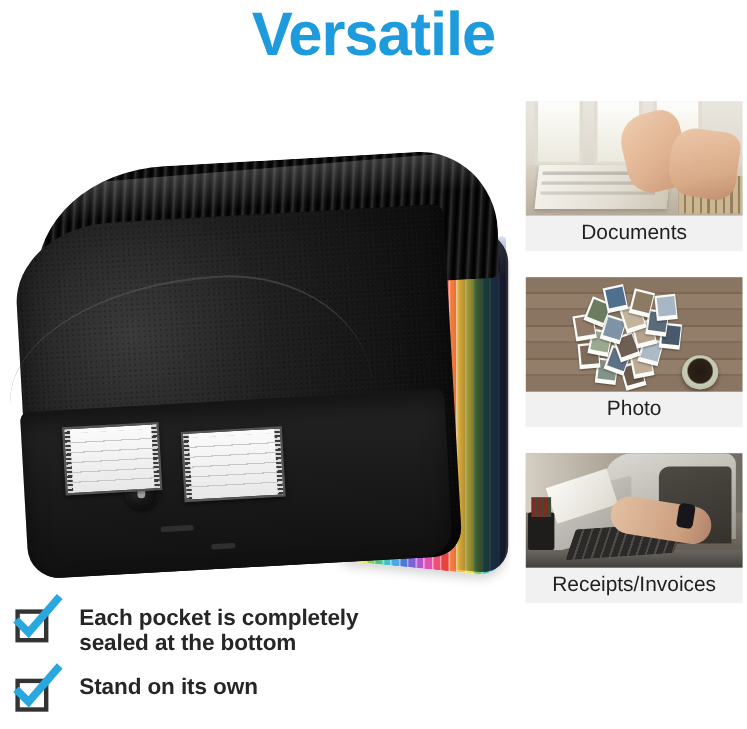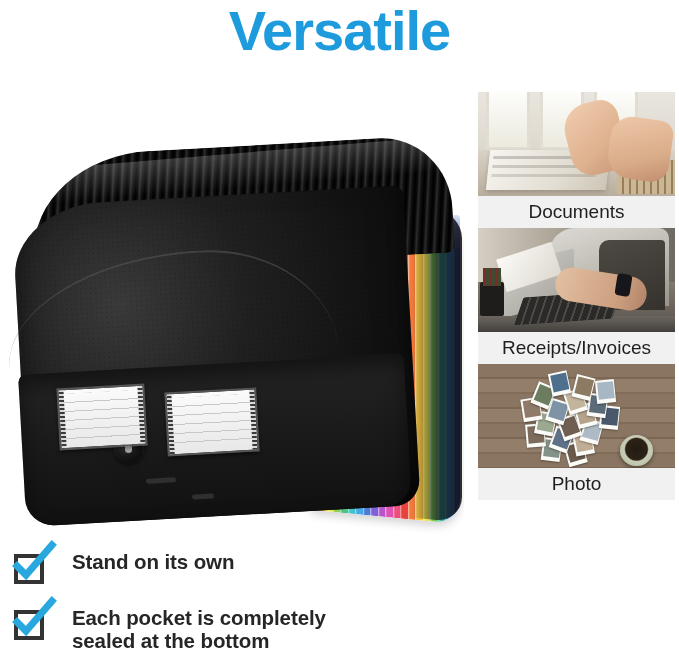--- a/index.html
+++ b/index.html
@@ -266,21 +266,21 @@
 
   
   #panels {
     position: absolute;
     left: 478px; top: 92px;
     width: 197px;
   }
   .panel {
     position: relative;
     width: 197px;
-    margin-bottom: 0;
+    margin-bottom: 24px;
     background: #f1f1f1;
   }
   .panel-photo {
     position: relative;
     width: 197px;
     height: 104px;
     overflow: hidden;
   }
   .panel-caption {
     height: 32px;
@@ -623,127 +623,127 @@
 
   <div id="checklist">
 
     <div class="check-row">
       <div class="checkbox">
         <svg viewBox="0 0 46 46">
           <path d="M6 25 L15 34 L41 4" fill="none" stroke="#29A8DF" stroke-width="7" stroke-linecap="square" stroke-linejoin="miter"></path>
         </svg>
       </div>
       <div class="check-text">
-        <div>Stand on its own</div>
+        <div>Each pocket is completely</div>
+        <div>sealed at the bottom</div>
       </div>
     </div>
 
     <div class="check-row">
       <div class="checkbox">
         <svg viewBox="0 0 46 46">
           <path d="M6 25 L15 34 L41 4" fill="none" stroke="#29A8DF" stroke-width="7" stroke-linecap="square" stroke-linejoin="miter"></path>
         </svg>
       </div>
       <div class="check-text">
-        <div>Each pocket is completely</div>
-        <div>sealed at the bottom</div>
+        <div>Stand on its own</div>
       </div>
     </div>
 
   </div>
 
   <div id="panels">
 
     <div class="panel">
       <div class="panel-photo" id="photo-documents">
         <div class="window-pane wp1"></div>
         <div class="window-pane wp2"></div>
         <div class="window-pane wp3"></div>
         <div class="desk"></div>
         <div class="folder-stack"></div>
         <div class="tabs"></div>
         <div class="hand-a"></div>
         <div class="hand-b"></div>
       </div>
       <div class="panel-caption">Documents</div>
+    </div>
+
+    <div class="panel">
+      <div class="panel-photo" id="photo-photo">
+          <div class="polaroid" style="left: 88px; top: 78px; transform: rotate(-16deg);">
+            <i style="background: rgb(106, 91, 77);"></i>
+          </div>
+          <div class="polaroid" style="left: 64px; top: 74px; transform: rotate(7deg);">
+            <i style="background: rgb(132, 146, 138);"></i>
+          </div>
+          <div class="polaroid" style="left: 96px; top: 68px; transform: rotate(-11deg);">
+            <i style="background: rgb(192, 173, 149);"></i>
+          </div>
+          <div class="polaroid" style="left: 74px; top: 64px; transform: rotate(20deg);">
+            <i style="background: rgb(95, 113, 134);"></i>
+          </div>
+          <div class="polaroid" style="left: 48px; top: 60px; transform: rotate(-5deg);">
+            <i style="background: rgb(125, 107, 92);"></i>
+          </div>
+          <div class="polaroid" style="left: 104px; top: 56px; transform: rotate(15deg);">
+            <i style="background: rgb(174, 187, 198);"></i>
+          </div>
+          <div class="polaroid" style="left: 82px; top: 52px; transform: rotate(-20deg);">
+            <i style="background: rgb(111, 95, 82);"></i>
+          </div>
+          <div class="polaroid" style="left: 58px; top: 48px; transform: rotate(11deg);">
+            <i style="background: rgb(154, 169, 143);"></i>
+          </div>
+          <div class="polaroid" style="left: 122px; top: 42px; transform: rotate(6deg);">
+            <i style="background: rgb(73, 88, 106);"></i>
+          </div>
+          <div class="polaroid" style="left: 98px; top: 40px; transform: rotate(-14deg);">
+            <i style="background: rgb(182, 163, 140);"></i>
+          </div>
+          <div class="polaroid" style="left: 70px; top: 36px; transform: rotate(17deg);">
+            <i style="background: rgb(126, 148, 166);"></i>
+          </div>
+          <div class="polaroid" style="left: 44px; top: 34px; transform: rotate(-9deg);">
+            <i style="background: rgb(144, 122, 106);"></i>
+          </div>
+          <div class="polaroid" style="left: 110px; top: 30px; transform: rotate(8deg);">
+            <i style="background: rgb(91, 107, 122);"></i>
+          </div>
+          <div class="polaroid" style="left: 88px; top: 26px; transform: rotate(-18deg);">
+            <i style="background: rgb(195, 180, 156);"></i>
+          </div>
+          <div class="polaroid" style="left: 56px; top: 20px; transform: rotate(22deg);">
+            <i style="background: rgb(107, 125, 94);"></i>
+          </div>
+          <div class="polaroid" style="left: 118px; top: 16px; transform: rotate(-6deg);">
+            <i style="background: rgb(168, 183, 196);"></i>
+          </div>
+          <div class="polaroid" style="left: 96px; top: 12px; transform: rotate(14deg);">
+            <i style="background: rgb(141, 122, 99);"></i>
+          </div>
+          <div class="polaroid" style="left: 72px; top: 8px; transform: rotate(-12deg);">
+            <i style="background: rgb(78, 111, 141);"></i>
+          </div>
+        <div class="mug"></div>
+      </div>
+      <div class="panel-caption">Photo</div>
     </div>
 
     <div class="panel">
       <div class="panel-photo" id="photo-receipts">
         <div class="wall"></div>
         <div class="torso"></div>
         <div class="apron"></div>
         <div class="laptop"></div>
         <div class="paper"></div>
         <div class="pens"></div>
         <div class="deskline"></div>
         <div class="keyboard"></div>
         <div class="arm"></div>
         <div class="watch"></div>
       </div>
       <div class="panel-caption">Receipts/Invoices</div>
     </div>
 
-    <div class="panel">
-      <div class="panel-photo" id="photo-photo">
-          <div class="polaroid" style="left: 88px; top: 78px; transform: rotate(-16deg);">
-            <i style="background: rgb(106, 91, 77);"></i>
-          </div>
-          <div class="polaroid" style="left: 64px; top: 74px; transform: rotate(7deg);">
-            <i style="background: rgb(132, 146, 138);"></i>
-          </div>
-          <div class="polaroid" style="left: 96px; top: 68px; transform: rotate(-11deg);">
-            <i style="background: rgb(192, 173, 149);"></i>
-          </div>
-          <div class="polaroid" style="left: 74px; top: 64px; transform: rotate(20deg);">
-            <i style="background: rgb(95, 113, 134);"></i>
-          </div>
-          <div class="polaroid" style="left: 48px; top: 60px; transform: rotate(-5deg);">
-            <i style="background: rgb(125, 107, 92);"></i>
-          </div>
-          <div class="polaroid" style="left: 104px; top: 56px; transform: rotate(15deg);">
-            <i style="background: rgb(174, 187, 198);"></i>
-          </div>
-          <div class="polaroid" style="left: 82px; top: 52px; transform: rotate(-20deg);">
-            <i style="background: rgb(111, 95, 82);"></i>
-          </div>
-          <div class="polaroid" style="left: 58px; top: 48px; transform: rotate(11deg);">
-            <i style="background: rgb(154, 169, 143);"></i>
-          </div>
-          <div class="polaroid" style="left: 122px; top: 42px; transform: rotate(6deg);">
-            <i style="background: rgb(73, 88, 106);"></i>
-          </div>
-          <div class="polaroid" style="left: 98px; top: 40px; transform: rotate(-14deg);">
-            <i style="background: rgb(182, 163, 140);"></i>
-          </div>
-          <div class="polaroid" style="left: 70px; top: 36px; transform: rotate(17deg);">
-            <i style="background: rgb(126, 148, 166);"></i>
-          </div>
-          <div class="polaroid" style="left: 44px; top: 34px; transform: rotate(-9deg);">
-            <i style="background: rgb(144, 122, 106);"></i>
-          </div>
-          <div class="polaroid" style="left: 110px; top: 30px; transform: rotate(8deg);">
-            <i style="background: rgb(91, 107, 122);"></i>
-          </div>
-          <div class="polaroid" style="left: 88px; top: 26px; transform: rotate(-18deg);">
-            <i style="background: rgb(195, 180, 156);"></i>
-          </div>
-          <div class="polaroid" style="left: 56px; top: 20px; transform: rotate(22deg);">
-            <i style="background: rgb(107, 125, 94);"></i>
-          </div>
-          <div class="polaroid" style="left: 118px; top: 16px; transform: rotate(-6deg);">
-            <i style="background: rgb(168, 183, 196);"></i>
-          </div>
-          <div class="polaroid" style="left: 96px; top: 12px; transform: rotate(14deg);">
-            <i style="background: rgb(141, 122, 99);"></i>
-          </div>
-          <div class="polaroid" style="left: 72px; top: 8px; transform: rotate(-12deg);">
-            <i style="background: rgb(78, 111, 141);"></i>
-          </div>
-        <div class="mug"></div>
-      </div>
-      <div class="panel-caption">Photo</div>
-    </div>
-
 
   </div>
 
 </div>
 
 </body></html>

